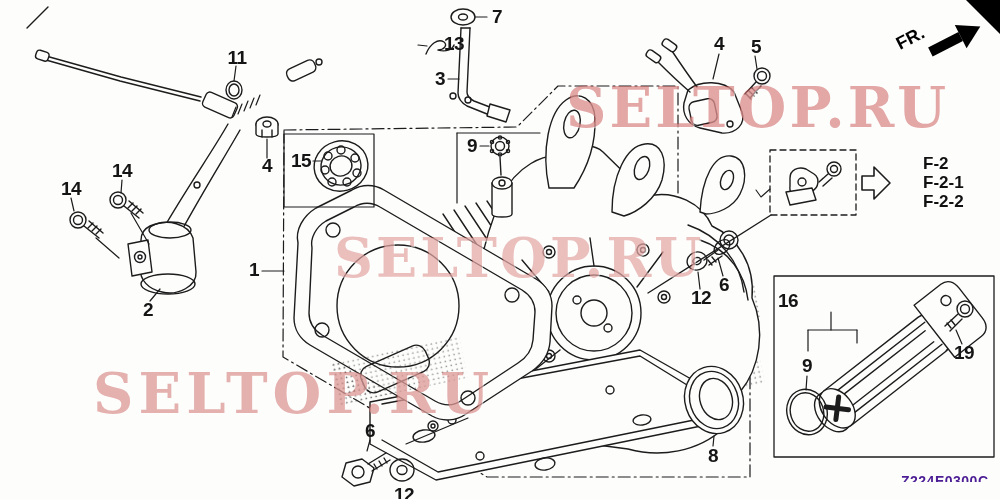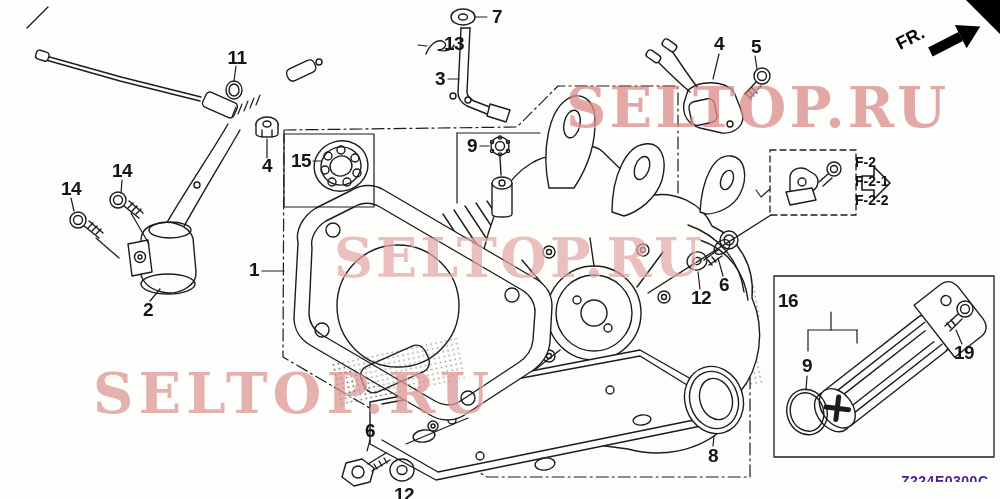--- a/index.html
+++ b/index.html
@@ -9,21 +9,21 @@
   .lineart path,.lineart line,.lineart circle,.lineart ellipse,.lineart rect,.lineart polyline,.lineart polygon{
       vector-effect:non-scaling-stroke;}
   .callout{position:absolute;transform:translate(-50%,-50%);font-size:19px;font-weight:600;
            color:#151515;letter-spacing:-0.5px;white-space:nowrap;}
   .wm{position:absolute;font-family:"DejaVu Serif",serif;font-weight:700;letter-spacing:3px;
       color:rgba(196,84,80,0.42);text-shadow:1px 1px 0 rgba(255,255,255,0.55);white-space:nowrap;
       pointer-events:none;}
   #wm-top{left:566px;top:74px;font-size:56px;color:rgba(199,80,78,0.50);}
   #wm-mid{left:334px;top:226px;font-size:54px;color:rgba(199,86,82,0.38);}
   #wm-bot{left:93px;top:360px;font-size:56px;letter-spacing:5px;color:rgba(196,84,80,0.46);}
-  .f2ref{position:absolute;left:855px;font-size:14px;font-weight:800;color:#111;letter-spacing:0;}
+  .f2ref{position:absolute;left:923px;font-size:17px;font-weight:800;color:#111;letter-spacing:0;}
   #f2-0{top:154px;} #f2-1{top:173px;} #f2-2{top:192px;}
   #fr{position:absolute;left:896px;top:28px;transform:rotate(-27deg);font-size:18px;font-weight:800;
       color:#000;}
   #code-clip{position:absolute;left:901px;top:472px;width:90px;height:10px;overflow:hidden;}
   #code-clip span{font-size:14px;font-weight:700;color:#4c1d95;letter-spacing:0.5px;}
 </style>
 </head>
 <body>
 
 <div id="canvas">

